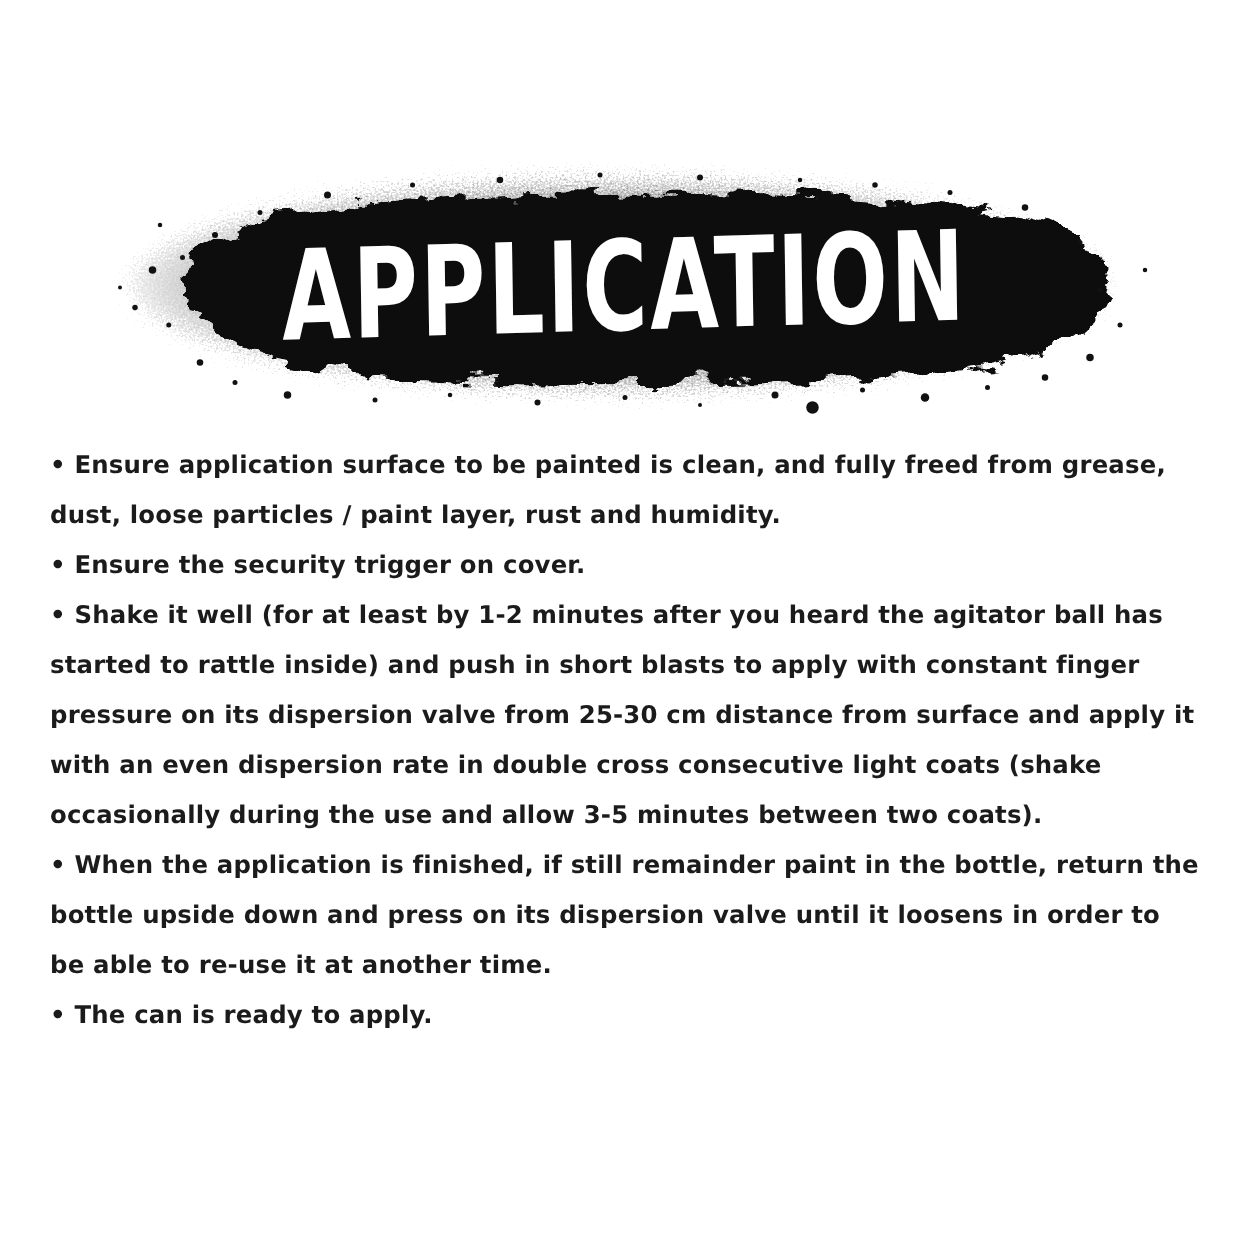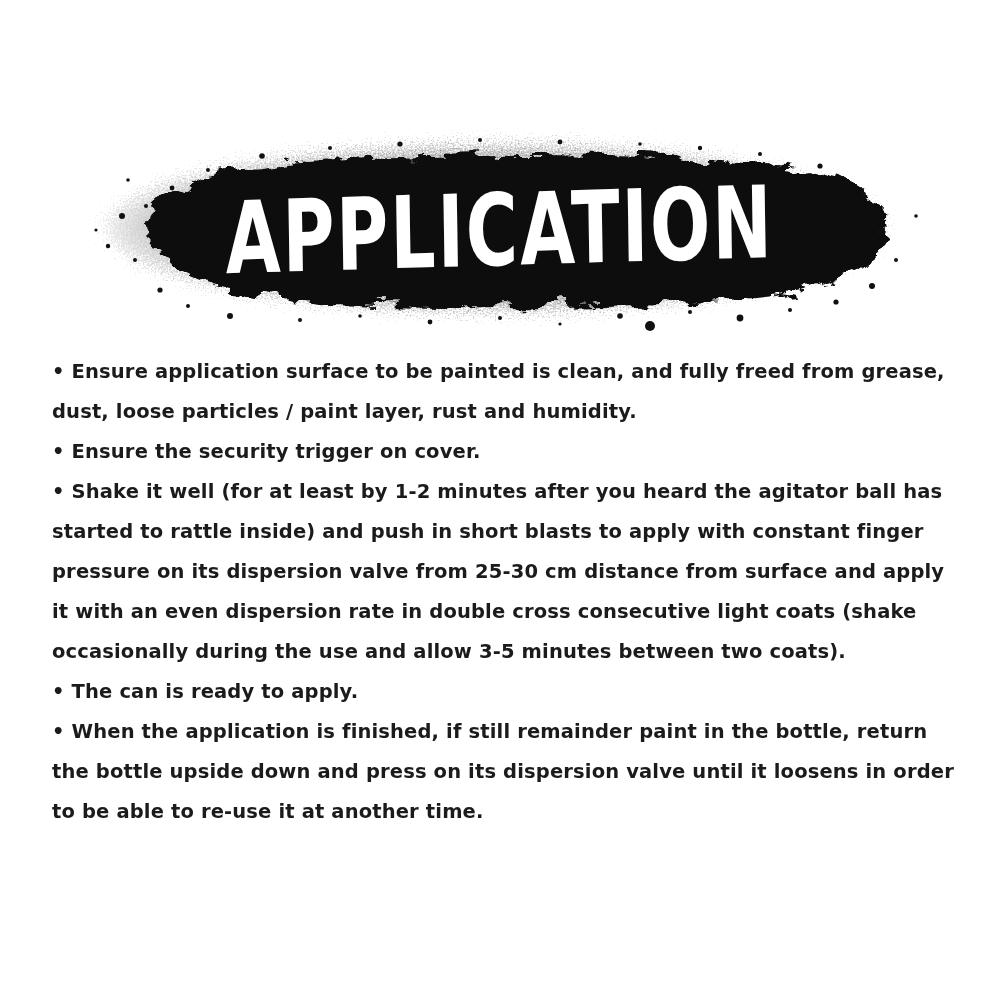--- a/index.html
+++ b/index.html
@@ -70,21 +70,21 @@
     top: 352px;
     width: 920px;
   }
 
   .para {
     font-family: "DejaVu Sans", sans-serif;
     font-weight: bold;
     font-size: 19.5px;
     line-height: 40px;
     color: #1b1b1b;
-    margin: 0 0 0 12px;
+    margin: 0 0 0 0;
     letter-spacing: 0.15px;
   }
 
   .bullet {
     display: inline;
   }
 </style>
 </head>
 <body>
 
@@ -165,21 +165,21 @@
     <p class="para">
       <span class="bullet">•</span>
       <span>Ensure the security trigger on cover.</span>
     </p>
     <p class="para">
       <span class="bullet">•</span>
       <span>Shake it well (for at least by 1-2 minutes after you heard the agitator ball has started to rattle inside) and push in short blasts to apply with constant finger pressure on its dispersion valve from 25-30 cm distance from surface and apply it with an even dispersion rate in double cross consecutive light coats (shake occasionally during the use and allow 3-5 minutes between two coats).</span>
     </p>
     <p class="para">
       <span class="bullet">•</span>
-      <span>The can is ready to apply.</span>
+      <span>When the application is finished, if still remainder paint in the bottle, return the bottle upside down and press on its dispersion valve until it loosens in order to be able to re-use it at another time.</span>
     </p>
     <p class="para">
       <span class="bullet">•</span>
-      <span>When the application is finished, if still remainder paint in the bottle, return the bottle upside down and press on its dispersion valve until it loosens in order to be able to re-use it at another time.</span>
+      <span>The can is ready to apply.</span>
     </p>
   </div>
 
 </div>
 
 </body></html>

